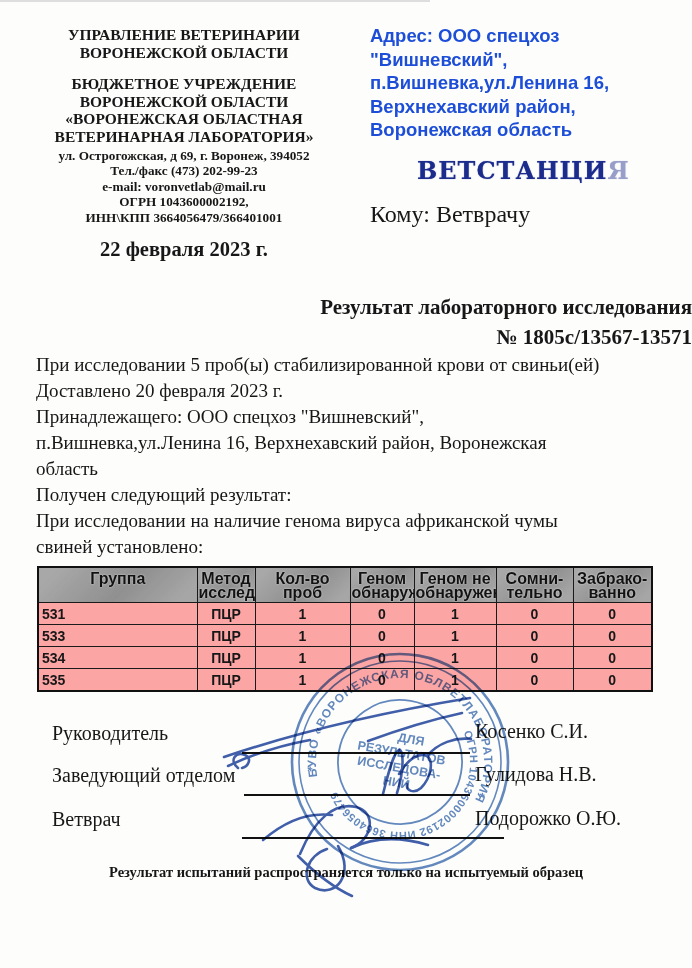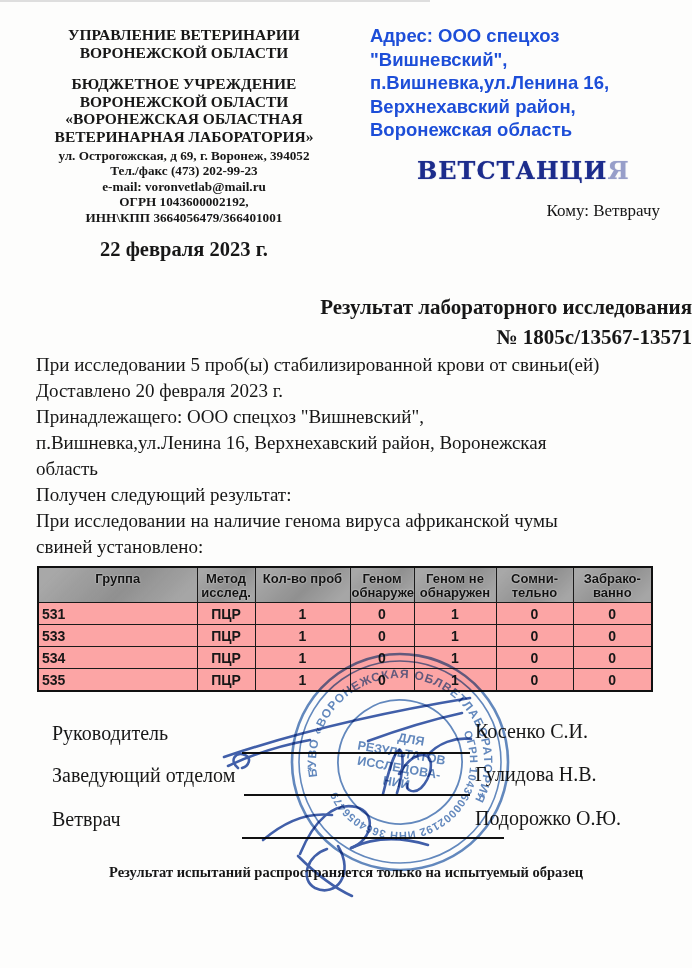--- a/index.html
+++ b/index.html
@@ -29,38 +29,38 @@
   }
   .vetstamp{
     margin:14px 0 0 47px;
     font-family:"DejaVu Serif", serif;
     font-weight:bold;font-size:24px;letter-spacing:1px;
     color:#1c2c8c;
     text-shadow:0 0 1px rgba(28,44,140,.6);
     transform:scaleY(1.04);
   }
   .vetstamp .tail{opacity:.45;filter:blur(.4px);}
-  .komu{margin-top:16px;font-size:17px;text-align:right;}
+  .komu{margin-top:16px;font-size:24px;}
   
   .date{position:absolute;left:100px;top:238px;font-size:20.5px;font-weight:bold;}
   .title{position:absolute;left:0;top:292px;width:692px;text-align:right;
          font-weight:bold;font-size:21px;line-height:30px;}
   
   .body-text{position:absolute;left:36px;top:352px;width:628px;}
   .body-line{font-size:19px;line-height:26px;white-space:nowrap;}
   
   .results{position:absolute;left:37px;top:566px;border-collapse:collapse;
            table-layout:fixed;width:616px;
            font-family:"Liberation Sans", sans-serif;}
   .results td,.results th{border:1px solid #1a1a1a;overflow:hidden;}
   .results{border:2px solid #111;}
   .results thead th{
     background:#9c9c9c;
     background-image:linear-gradient(135deg, rgba(255,255,255,.12) 10%, rgba(0,0,0,.08) 55%, rgba(255,255,255,.1) 90%);
-    font-size:13px;line-height:13.5px;font-weight:bold;color:#121212;
+    font-size:16px;line-height:13.5px;font-weight:bold;color:#121212;
     vertical-align:top;padding:4px 1px 3px;height:32px;box-sizing:border-box;
     text-shadow:0 0 2px rgba(255,255,255,.7);
   }
   .results tbody td{
     height:21px;font-size:14px;font-weight:bold;text-align:center;
     padding:0;background:#fca5a5;
   }
   .results tbody td.grp{text-align:left;padding-left:3px;}
   
   .sig-label{position:absolute;left:52px;font-size:20px;}

